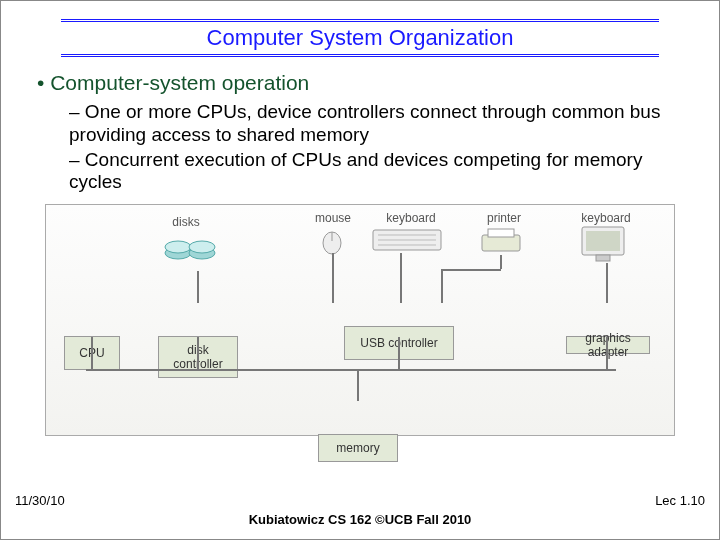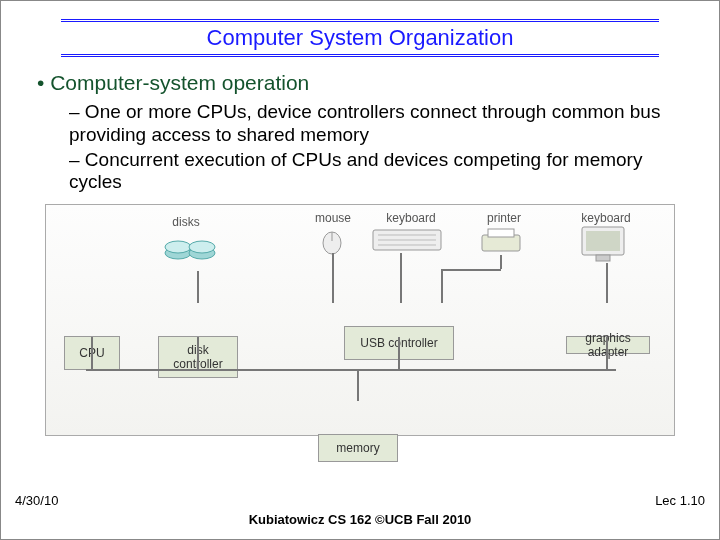--- a/index.html
+++ b/index.html
@@ -89,18 +89,18 @@
     <div class="bus" style="left:395px; top:64px; width:60px"></div>
     <div class="vline" style="left:395px; top:64px; height:34px"></div>
     <div class="vline" style="left:352px; top:132px; height:32px"></div>
     <div class="vline" style="left:560px; top:58px; height:40px"></div>
     <div class="vline" style="left:560px; top:132px; height:32px"></div>
     <div class="vline" style="left:311px; top:164px; height:32px"></div>
   </div>
 </div>
 
 <div class="footer">
-  <div class="footer-left">4/30/10</div>
+  <div class="footer-left">11/30/10</div>
   <div class="footer-center">Kubiatowicz CS 162 ©UCB Fall 2010</div>
   <div class="footer-right">Lec 1.10</div>
 </div>
 
 </div>
 
 </body></html>

